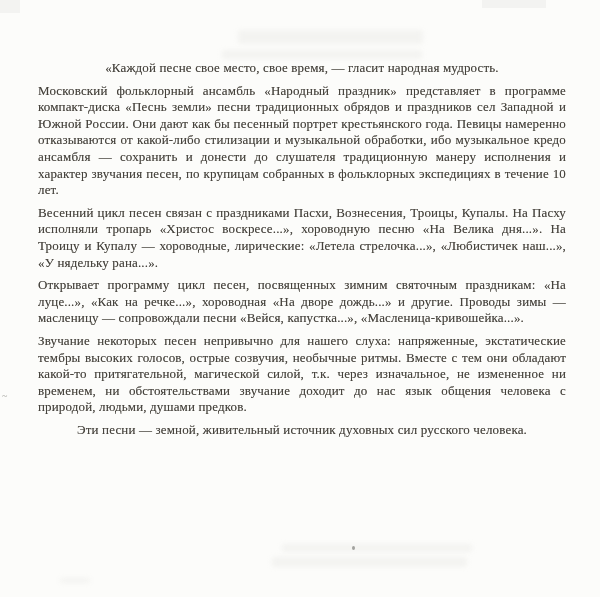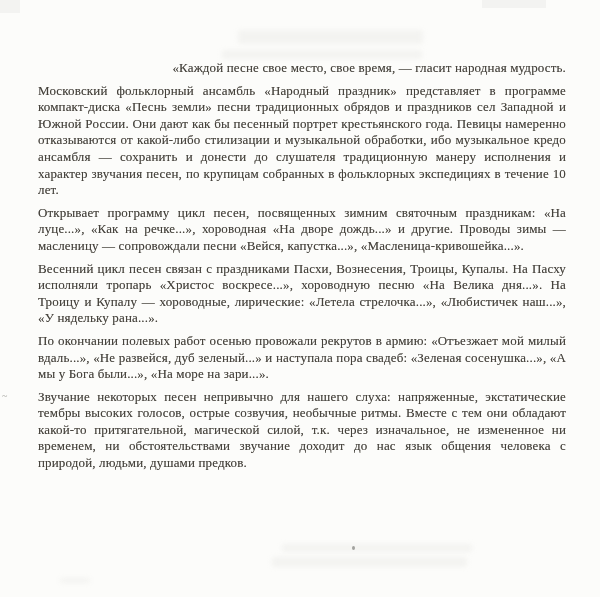--- a/index.html
+++ b/index.html
@@ -23,21 +23,21 @@
     font-size: 13px;
     line-height: 16.6px;
     letter-spacing: 0.15px;
     text-shadow: 0 0 0.5px rgba(70, 66, 60, 0.45);
   }
   .text-block p {
     margin: 0 0 6px 0;
     text-align: justify;
   }
   .text-block p.no-justify {
-    text-align: right;
+    text-align: center;
   }
   
   .corner-shade {
     position: absolute;
     background: #f3f3f1;
   }
   .shade-tl { left: 0; top: 0; width: 20px; height: 13px; }
   .shade-tr { left: 482px; top: 0; width: 64px; height: 8px; }
   .bleed {
     position: absolute;
@@ -84,19 +84,19 @@
   <div class="bleed bleed-top-2"></div>
   <div class="bleed bleed-bot-1"></div>
   <div class="bleed bleed-bot-2"></div>
   <div class="bleed bleed-bot-3"></div>
   <div class="speck"></div>
   <div class="edge-mark">~</div>
 
   <div class="text-block">
     <p class="no-justify">«Каждой песне свое место, свое время, — гласит народная мудрость.</p>
     <p>Московский фольклорный ансамбль «Народный праздник» представляет в программе компакт-диска «Песнь земли» песни традиционных обрядов и праздников сел Западной и Южной России. Они дают как бы песенный портрет крестьянского года. Певицы намеренно отказываются от какой-либо стилизации и музыкальной обработки, ибо музыкальное кредо ансамбля — сохранить и донести до слушателя традиционную манеру исполнения и характер звучания песен, по крупицам собранных в фольклорных экспедициях в течение 10 лет.</p>
+    <p>Весенний цикл песен связан с праздниками Пасхи, Вознесения, Троицы, Купалы. На Пасху исполняли тропарь «Христос воскресе...», хороводную песню «На Велика дня...». На Троицу и Купалу — хороводные, лирические: «Летела стрелочка...», «Любистичек наш...», «У нядельку рана...».</p>
     <p>Открывает программу цикл песен, посвященных зимним святочным праздникам: «На луце...», «Как на речке...», хороводная «На дворе дождь...» и другие. Проводы зимы — масленицу — сопровождали песни «Вейся, капустка...», «Масленица-кривошейка...».</p>
-    <p>Весенний цикл песен связан с праздниками Пасхи, Вознесения, Троицы, Купалы. На Пасху исполняли тропарь «Христос воскресе...», хороводную песню «На Велика дня...». На Троицу и Купалу — хороводные, лирические: «Летела стрелочка...», «Любистичек наш...», «У нядельку рана...».</p>
-    <p>По окончании полевых работ осенью провожали рекрутов в армию: «Отъезжает мой милый вдаль...», «Не развейся, дуб зеленый...» и наступала пора свадеб: «Зеленая сосенушка...», «А мы у Бога были...», «На море на зари...».</p>
     <p>Звучание некоторых песен непривычно для нашего слуха: напряженные, экстатические тембры высоких голосов, острые созвучия, необычные ритмы. Вместе с тем они обладают какой-то притягательной, магической силой, т.к. через изначальное, не измененное ни временем, ни обстоятельствами звучание доходит до нас язык общения человека с природой, людьми, душами предков.</p>
+    <p class="no-justify">Эти песни — земной, живительный источник духовных сил русского человека.</p>
   </div>
 
 </div>
 
 </body></html>

